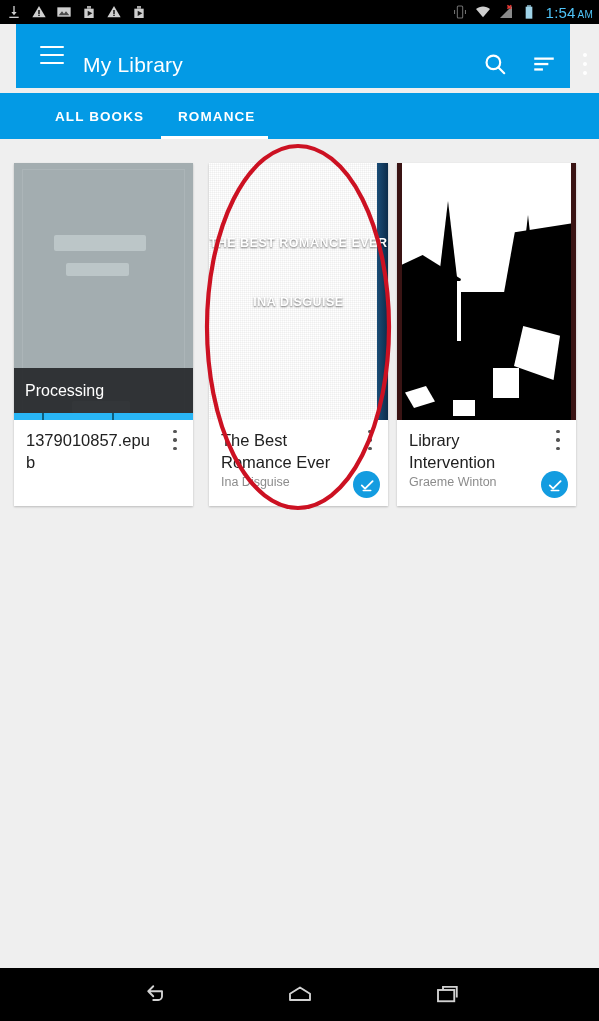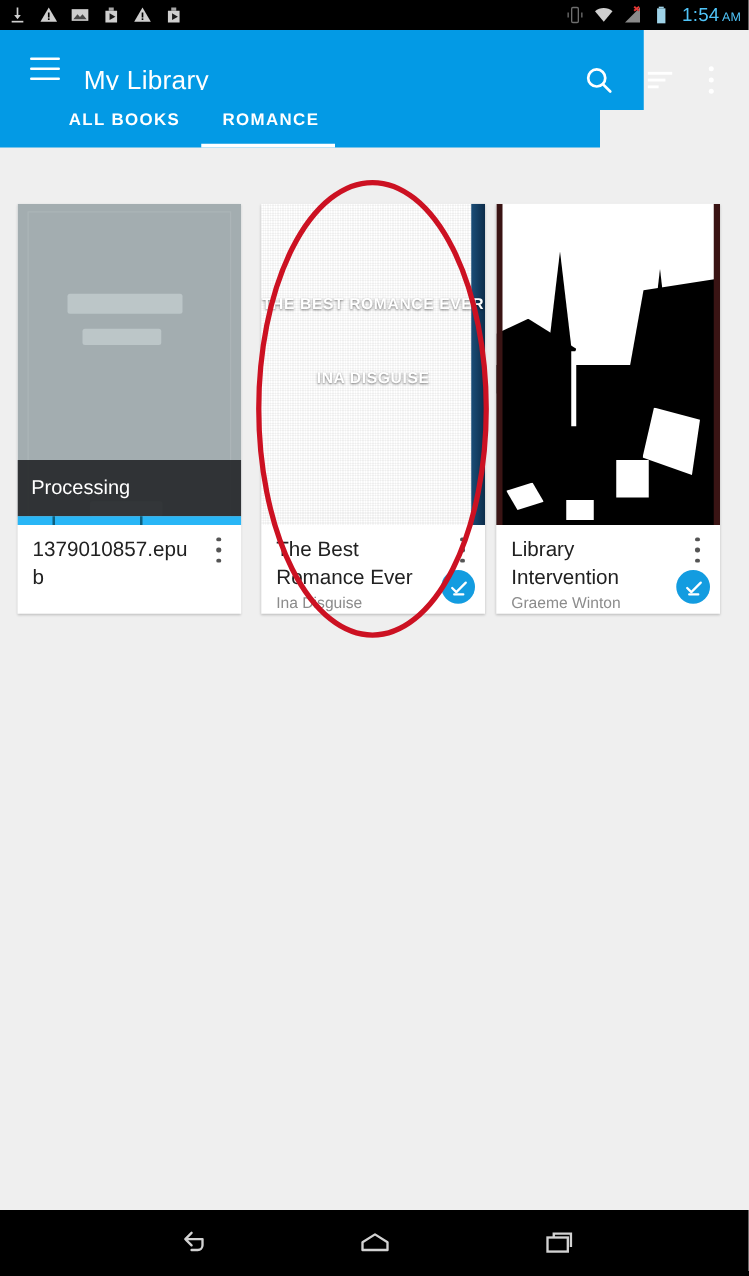--- a/index.html
+++ b/index.html
@@ -18,21 +18,21 @@
   }
   .sb-left { display: flex; align-items: center; gap: 9px; flex: 1; }
   .sb-right { display: flex; align-items: center; gap: 7px; }
   .sb-ico { width: 16px; height: 16px; display: block; }
   .sb-time { color: #4fc3f7; font-size: 15px; letter-spacing: .2px; margin-left: 2px;
              font-family: "Liberation Sans", sans-serif; }
   .sb-time .ampm { font-size: 10px; margin-left: 2px; }
 
   
   .appbar {
-    position: absolute; top: 24px; left: 0; width: 515px; height: 64px;
+    position: absolute; top: 24px; left: 16px; width: 554px; height: 64px;
     background: #039ae5;
   }
   .hamburger {
     position: absolute; left: 24px; top: 22px; width: 24px; height: 18px;
     display: flex; flex-direction: column; justify-content: space-between;
   }
   .hamburger i { display: block; height: 2px; background: #fff; border-radius: 1px; }
   .app-title {
     position: absolute; left: 67px; top: 41px; transform: translateY(-50%);
     color: #fff; font-size: 21px; font-weight: 400; letter-spacing: .2px;
@@ -40,21 +40,21 @@
   .act { position: absolute; top: 40px; transform: translateY(-50%); cursor: pointer; }
   .act-search { left: 466px; width: 26px; height: 26px; }
   .act-sort { left: 515px; width: 26px; height: 26px; }
   .act-more { left: 560px; width: 18px; height: 22px;
               display: flex; flex-direction: column; justify-content: space-between;
               align-items: center; }
   .act-more i { width: 4px; height: 4px; border-radius: 50%; background: #fff; display: block; }
 
   
   .tabs {
-    position: absolute; top: 72px; left: 0; width: 480px; height: 46px;
+    position: absolute; top: 93px; left: 0; width: 599px; height: 46px;
     background: #039ae5;
   }
   .tab {
     position: absolute; top: 0; height: 46px; display: flex; align-items: center;
     color: #ffffff; font-size: 13.5px; font-weight: bold; letter-spacing: 1.1px;
   }
   .tab.t1 { left: 55px; }
   .tab.t2 { left: 178px; }
   .tab-underline {
     position: absolute; left: 161px; top: 43px; width: 107px; height: 3px; background: #fff;
@@ -146,21 +146,21 @@
   .bw-white4 { left: 56px; bottom: 4px; width: 22px; height: 16px; background: #fff; }
   .bw-pole { left: 60px; top: 118px; width: 4px; height: 60px; background: #fff; }
   .bw-top { left: 0; right: 0; top: 0; height: 30px; background: #fff; }
   .bw-text {
     position: absolute; left: 0; right: 0; top: 104px; text-align: center;
     color: #c01818; font-size: 12px; font-weight: bold; line-height: 15px;
     text-shadow: 0 0 1px rgba(0,0,0,.4); letter-spacing: .2px;
   }
 
   
-  .meta { position: relative; height: 71px; padding: 9px 12px 0 12px; }
+  .meta { position: relative; height: 86px; padding: 9px 12px 0 12px; }
   .meta .title {
     font-size: 16.5px; color: #212121; line-height: 22px; max-width: 128px;
     word-break: break-word;
   }
   .meta .author { font-size: 12.5px; color: #8c8c8c; margin-top: 2px; }
   .meta-more {
     position: absolute; right: 10px; top: 10px; width: 16px; height: 20px;
     display: flex; flex-direction: column; justify-content: space-between; align-items: center;
     cursor: pointer;
   }

